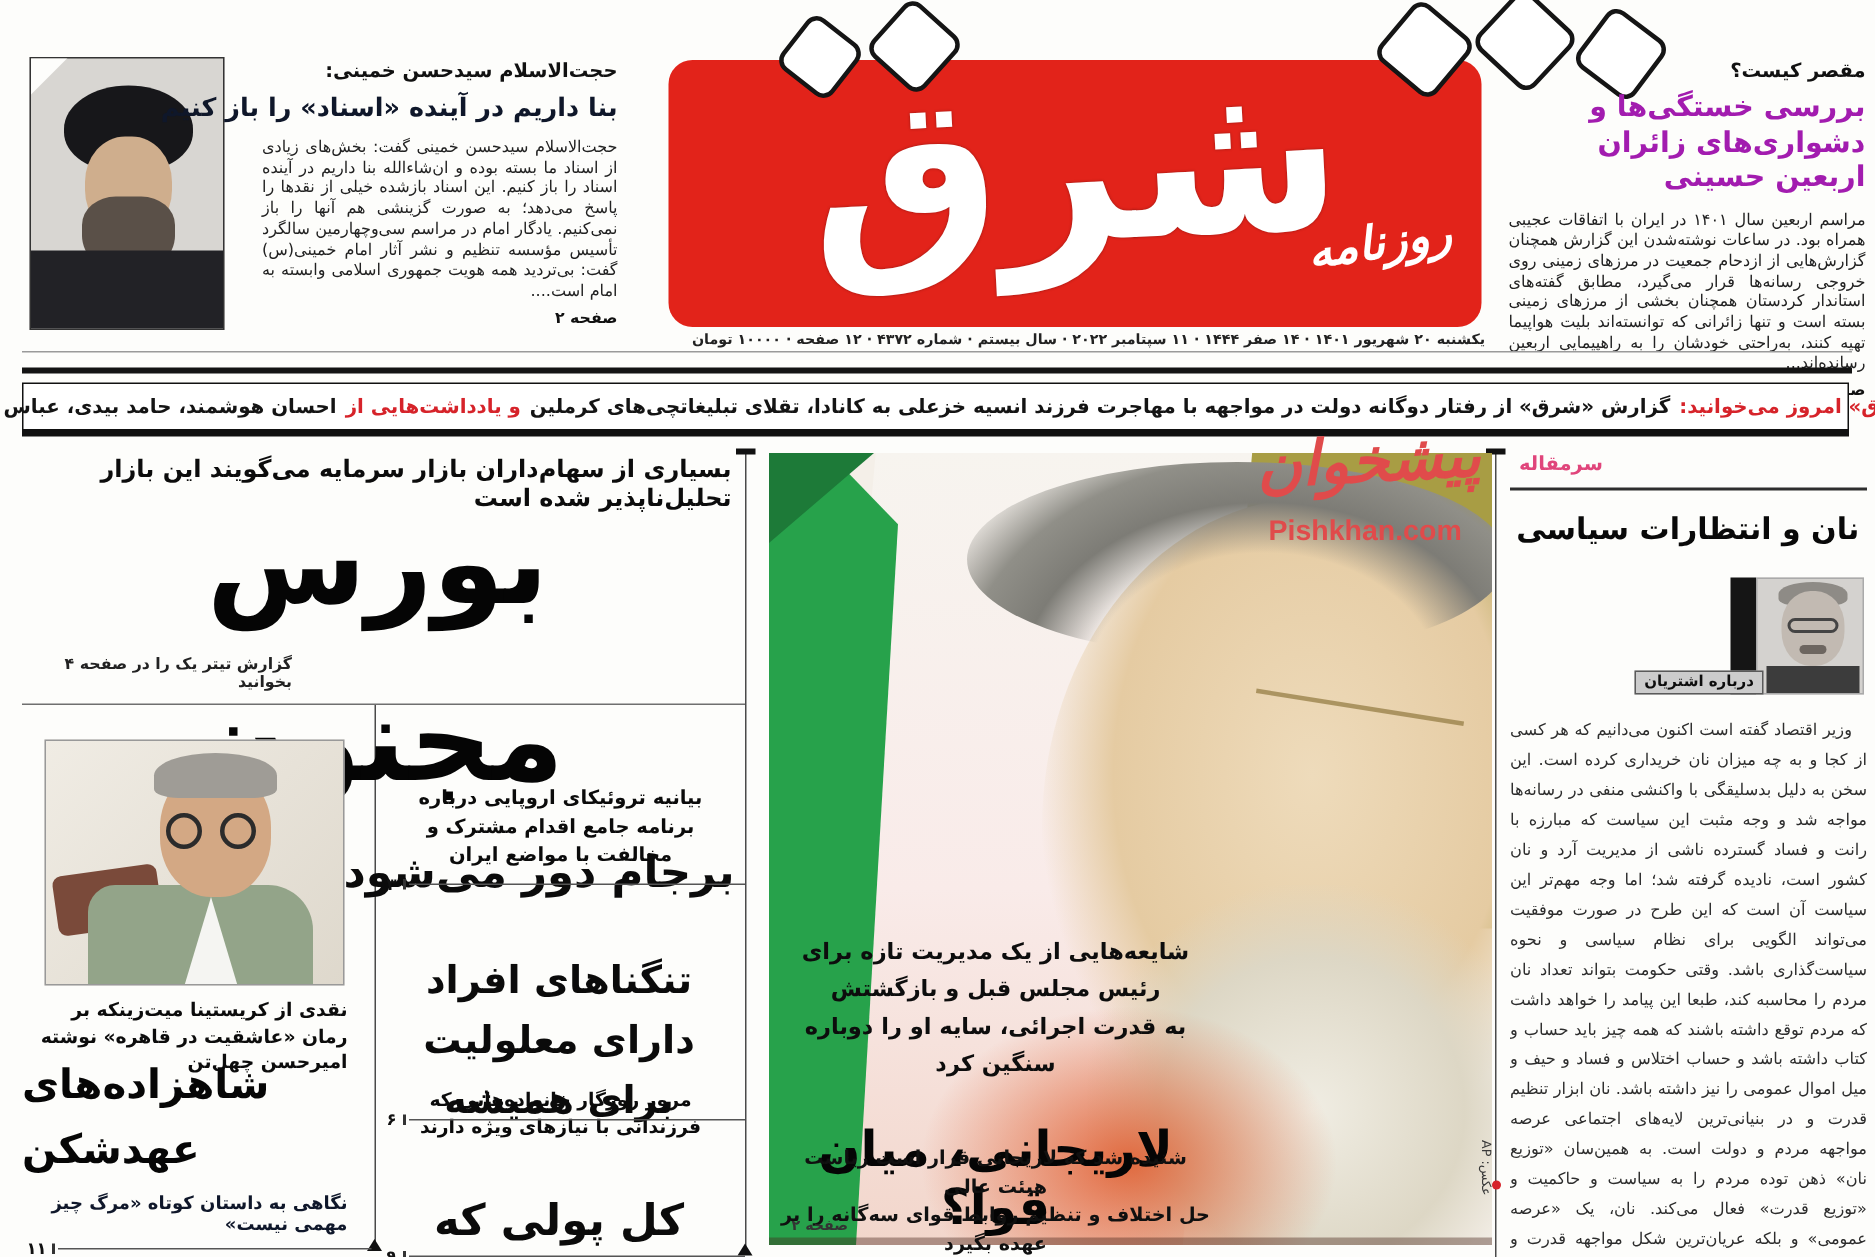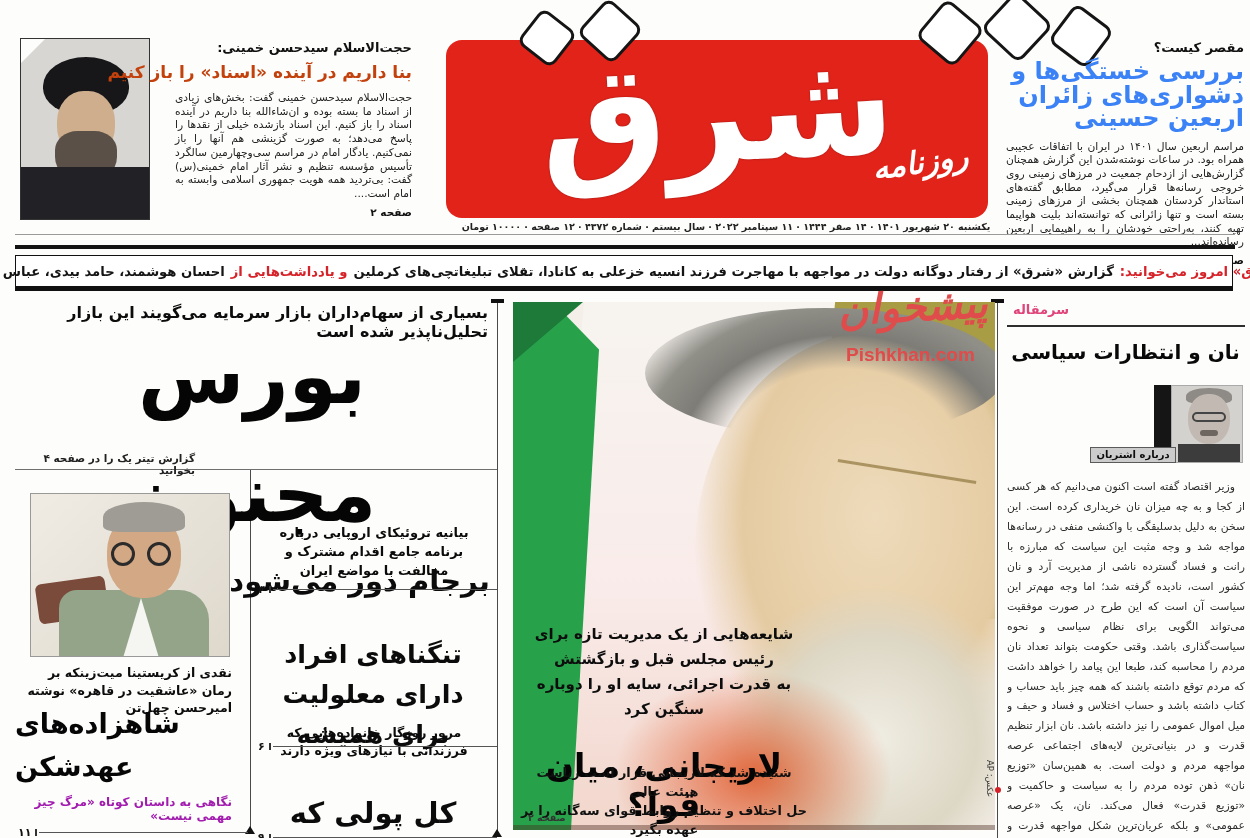--- a/index.html
+++ b/index.html
@@ -12,26 +12,26 @@
   .tl-photo{left:20px;top:38px;width:130px;height:182px;background:#d8d6d2;border:1px solid #333;overflow:hidden;}
   .tl-photo .turban{position:absolute;left:22px;top:18px;width:86px;height:58px;background:#17171a;border-radius:50% 50% 46% 46%;}
   .tl-photo .face{position:absolute;left:36px;top:52px;width:58px;height:66px;background:#cfae8d;border-radius:46%;}
   .tl-photo .beard{position:absolute;left:34px;top:92px;width:62px;height:52px;background:#5a5048;border-radius:40% 40% 55% 55%;}
   .tl-photo .robe{position:absolute;left:0;top:128px;width:130px;height:54px;background:#222226;}
   .tl-photo .fold{position:absolute;left:-1px;top:-1px;width:0;height:0;border-top:26px solid #fdfdfb;border-right:26px solid transparent;}
   .tl-photo .foldline{position:absolute;left:-6px;top:6px;width:36px;height:2px;background:#888;transform:rotate(-45deg);}
 
   .tl-text{left:175px;top:40px;width:237px;text-align:right;}
   .kicker-sm{font-size:13px;font-weight:800;color:#111;}
-  .tl-head{margin-top:7px;font-size:17px;font-weight:800;color:#c2410c;white-space:nowrap;}
+  .tl-head{margin-top:7px;font-size:17px;font-weight:800;color:#0f172a;white-space:nowrap;}
   .body-sm{margin-top:9px;font-size:10.7px;line-height:13.7px;text-align:justify;color:#222;}
   .pageref{margin-top:5px;font-size:10.5px;font-weight:800;color:#111;}
 
   .tr-text{left:1006px;top:40px;width:238px;text-align:right;}
-  .tr-head{margin-top:5px;font-size:24px;font-weight:800;line-height:23.5px;color:#3b82f6;}
+  .tr-head{margin-top:5px;font-size:19px;font-weight:800;line-height:23.5px;color:#a21caf;}
 
   
   .logo-box{left:446px;top:40px;width:542px;height:178px;background:#e2231a;border-radius:16px;overflow:visible;}
   .logo-title{position:absolute;left:0;top:-28px;width:100%;text-align:center;font-size:142px;line-height:200px;font-weight:bold;color:#ffffff;transform:rotate(-3deg);text-shadow:0 0 2px rgba(0,0,0,.35);}
   .logo-sub{position:absolute;left:426px;top:104px;font-size:31px;font-weight:bold;font-style:italic;color:#ffffff;transform:rotate(-8deg);}
   .dot{position:absolute;background:#fff;border:3px solid #151515;border-radius:9px;}
   .d1{left:525px;top:16px;width:44px;height:44px;transform:rotate(38deg);}
   .d2{left:586px;top:7px;width:48px;height:48px;transform:rotate(42deg);}
   .d3{left:925px;top:8px;width:50px;height:50px;transform:rotate(40deg);}
   .d4{left:991px;top:1px;width:52px;height:52px;transform:rotate(43deg);}
@@ -53,21 +53,21 @@
   .vdiv .cap{position:absolute;top:-2px;left:-6px;width:13px;height:3.5px;background:#111;}
   .vdiv .tri{position:absolute;bottom:-1px;left:-5px;width:0;height:0;border-left:5.5px solid transparent;border-right:5.5px solid transparent;border-bottom:8px solid #111;}
   #diva{left:497px;top:301px;height:535px;}
   #divb{left:997px;top:301px;height:537px;}
   #divc{left:250px;top:470px;height:363px;}
   .lead-rule{left:15px;top:469px;width:482px;height:1px;background:#6f6f6f;}
 
   
   .lead-kicker{left:18px;top:303px;width:470px;text-align:right;font-size:16px;font-weight:800;color:#0c0c0c;}
   .lead-head{left:12px;top:318px;width:480px;text-align:center;font-size:77px;font-weight:900;color:#050505;line-height:118px;letter-spacing:-2px;}
-  .lead-foot{left:25px;top:452px;width:170px;font-size:10.5px;font-weight:800;color:#222;}
+  .lead-foot{left:25px;top:437px;width:170px;font-size:10.5px;font-weight:800;color:#222;}
 
   
   .midcol{text-align:center;direction:rtl;color:#0b0b0b;margin-top:32px;}
   .m-k1{left:258px;top:491px;width:232px;font-size:13px;font-weight:800;line-height:19px;}
   .m-h1{left:258px;top:532px;width:232px;font-size:29px;font-weight:900;white-space:nowrap;}
   .m-h2{left:256px;top:602px;width:234px;font-size:25.5px;font-weight:900;line-height:40px;}
   .m-s2{left:258px;top:692px;width:232px;font-size:12.5px;font-weight:800;line-height:18px;}
   .m-h3{left:256px;top:760px;width:234px;font-size:29px;font-weight:900;line-height:42px;}
   .pagerule{position:absolute;display:flex;align-items:center;direction:ltr;}
   .pagerule .num{font-size:11px;font-weight:800;color:#111;margin-right:4px;}
@@ -83,21 +83,21 @@
   .bk-photo .wall{position:absolute;left:0;top:0;width:200px;height:164px;background:linear-gradient(135deg,#f0ece4,#ded8cc);}
   .bk-photo .chair{position:absolute;left:6px;top:86px;width:70px;height:40px;background:#7a4a3a;border-radius:6px;transform:rotate(-8deg);}
   .bk-photo .jacket{position:absolute;left:28px;top:96px;width:150px;height:70px;background:#93a489;border-radius:18px 30px 0 0;}
   .bk-photo .shirt{position:absolute;left:92px;top:104px;width:36px;height:60px;background:#f5f5f2;clip-path:polygon(50% 0,100% 100%,0 100%);}
   .bk-photo .headf{position:absolute;left:76px;top:18px;width:74px;height:86px;background:#d3a884;border-radius:46%;}
   .bk-photo .hairg{position:absolute;left:72px;top:8px;width:82px;height:30px;background:#9f9c96;border-radius:50% 50% 20% 20%;}
   .bk-photo .gl{position:absolute;width:24px;height:24px;border:3px solid #2b2b2b;border-radius:50%;top:48px;}
   .bk-photo .gl.l{left:80px;} .bk-photo .gl.r{left:116px;}
   .bk-k{left:15px;top:664px;width:217px;text-align:right;font-size:12.5px;font-weight:800;line-height:17.5px;color:#0c0c0c;}
   .bk-h{left:15px;top:702px;width:217px;text-align:left;font-size:27px;font-weight:900;line-height:43px;color:#060606;}
-  .bk-s{left:15px;top:795px;width:217px;text-align:right;font-size:12px;font-weight:800;color:#a21caf;}
+  .bk-s{left:15px;top:795px;width:217px;text-align:right;font-size:12px;font-weight:800;color:#0f172a;}
 
   
   .cphoto{left:513px;top:302px;width:482px;height:528px;overflow:hidden;background:#f4efe8;}
   .ph-olive{position:absolute;right:0;top:0;width:66%;height:60%;background:#a89d44;}
   .ph-white{position:absolute;left:48px;top:0;width:52%;height:100%;background:linear-gradient(180deg,#f7f4ef 0%,#f9ebe9 55%,#f2d6cb 100%);transform:skewX(-5deg);}
   .ph-green{position:absolute;left:0;top:0;width:86px;height:100%;background:#27a24b;clip-path:polygon(0 0,40px 0,86px 9%,58px 100%,0 100%);}
   .ph-greendark{position:absolute;left:0;top:0;width:70px;height:60px;background:#1d7a38;clip-path:polygon(0 0,100% 0,0 100%);}
   .ph-face{position:absolute;right:-60px;top:30px;width:360px;height:440px;background:radial-gradient(ellipse at 50% 42%,#eedbbb 0%,#e5cba2 52%,rgba(229,203,162,0) 72%);border-radius:50%;}
   .ph-hair{position:absolute;right:-10px;top:6px;width:360px;height:130px;background:radial-gradient(ellipse at 55% 115%,rgba(125,124,118,0) 42%,#7d7c76 58%,#908f88 72%,rgba(144,143,136,0) 88%);border-radius:50%;}
   .ph-beard{position:absolute;right:-30px;bottom:-60px;width:300px;height:300px;background:radial-gradient(circle,#f0ede3 0%,#ddd7c5 48%,rgba(221,215,197,0) 72%);}

